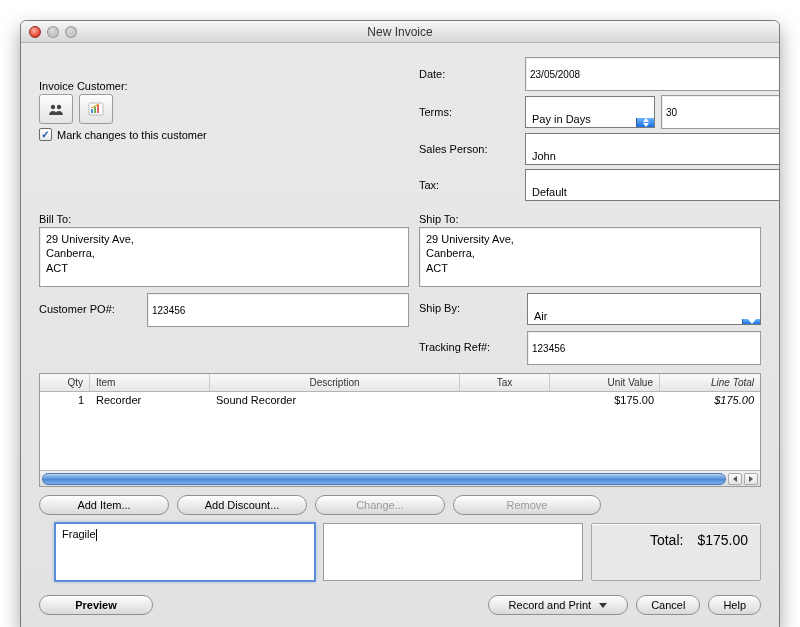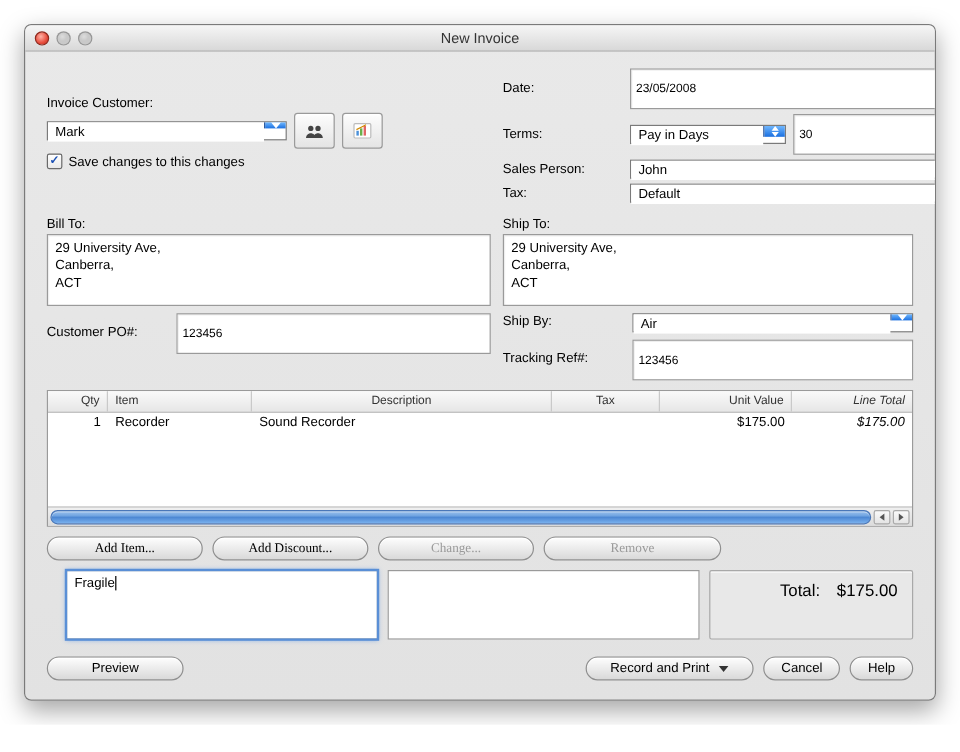--- a/index.html
+++ b/index.html
@@ -60,22 +60,22 @@
   .textarea {
     border: 1px solid #9a9a9a;
     background:#fff;
     box-shadow: inset 1px 1px 0 #0001;
     padding: 4px 6px;
     font-size: 11px;
     line-height: 1.3;
     resize: none;
   }
   .combo, .select {
-    height: 16px;
-    display:flex; align-items: flex-start;
+    height: 32px;
+    display:flex; align-items: flex-end;
     background: #fff;
     border: 1px solid #7a7a7a;
     box-shadow: inset 0 1px 0 #fff, 0 0 0 #0000;
     font-size:11px;
   }
   .combo .combo-text, .select .sel-text {
     flex:1; padding: 2px 6px; display:flex; align-items:center; background:#fff;
   }
   .combo .combo-btn, .select .sel-btn {
     width: 18px;
@@ -153,21 +153,21 @@
     box-shadow: inset 0 1px 0 #fff6;
   }
   .hscroll .nav {
     width:14px; height:12px; background:linear-gradient(#fafafa,#e4e4e4);
     border:1px solid #aaa; border-radius:2px;
     display:flex;align-items:center;justify-content:center;
   }
   .hscroll .al{width:0;height:0;border-top:3px solid transparent;border-bottom:3px solid transparent;border-right:4px solid #555;}
   .hscroll .ar{width:0;height:0;border-top:3px solid transparent;border-bottom:3px solid transparent;border-left:4px solid #555;}
 
-  .below-table { display:flex; gap:8px; margin-top:8px; align-items:flex-end;font-family:Liberation Serif, serif;}
+  .below-table { display:flex; gap:8px; margin-top:8px; align-items:flex-end;}
   .pill {
     height:20px; padding: 0 20px; border-radius:11px;
     background: linear-gradient(#fefefe,#d9d9d9);
     border:1px solid #8f8f8f;
     font-size:11px; display:inline-flex;align-items:center;justify-content:center;
     box-shadow: inset 0 1px 0 #fff;
     cursor:default;
     white-space:nowrap;
   }
   .pill.disabled { color:#9a9a9a; }
@@ -208,47 +208,41 @@
   </div>
 
   <div class="content">
 
     <div class="grid-top">
 
       <div class="left-top">
         <div class="spacer-row"></div>
         <div class="label">Invoice Customer:</div>
         <div class="row" style="margin-top:2px;">
-          <div class="combo" style="width:200px;">
-            <div class="combo-text">Mark</div>
-            <div class="combo-btn">
-                <span class="tri-down"></span>
-              </div>
-          </div>
           <div class="iconbtn">
             <svg width="16" height="14">
                 <circle cx="5" cy="5" r="2.2" fill="#444"></circle>
                 <circle cx="11" cy="5" r="2.2" fill="#444"></circle>
                 <path d="M1 13c0-2.2 1.8-4 4-4s4 1.8 4 4" fill="#444"></path>
                 <path d="M7 13c0-2.2 1.8-4 4-4s4 1.8 4 4" fill="#444"></path>
               </svg>
           </div>
           <div class="iconbtn">
             <svg width="16" height="14">
                 <rect x="1" y="1" width="14" height="12" rx="1" fill="#fff" stroke="#bbb"></rect>
                 <rect x="3" y="7" width="2" height="4" fill="#4a90d9"></rect>
                 <rect x="6" y="5" width="2" height="6" fill="#6ab04c"></rect>
                 <rect x="9" y="3" width="2" height="8" fill="#e06666"></rect>
                 <polyline points="3,6 7,4 11,2" fill="none" stroke="#d28b00" stroke-width="1"></polyline>
               </svg>
           </div>
         </div>
         <div class="checkbox-row">
           <div class="checkbox-box">✓</div>
-          <span class="label">Save changes to this changes</span>
+          <span class="label">Mark changes to this customer</span>
         </div>
       </div>
 
       <div class="right-form">
         <div class="row">
           <span class="label">Date:</span>
           <input class="input" style="flex: 1 1 0%;" value="23/05/2008">
 
         </div>
         <div class="row">
@@ -352,21 +346,21 @@
     <div class="note-row">
       <div class="note focused"><span>Fragile</span><span style="border-left:1px solid #000; display:inline-block; height:12px; vertical-align:middle;"></span></div>
       <div class="note"><span></span></div>
       <div class="total-box">
         <span class="total-label">Total:</span>
         <span class="total-val">$175.00</span>
       </div>
     </div>
 
     <div class="footer">
-      <div class="pill" style="width:114px;">Preview</div>
+      <div class="pill" style="width:114px;font-weight:bold;">Preview</div>
       <div class="spacer"></div>
       <div class="pill">
         <span>Record and Print</span>
         <span class="menu-arrow"></span>
       </div>
       <div class="pill small">Cancel</div>
       <div class="pill small">Help</div>
     </div>
 
   </div>

